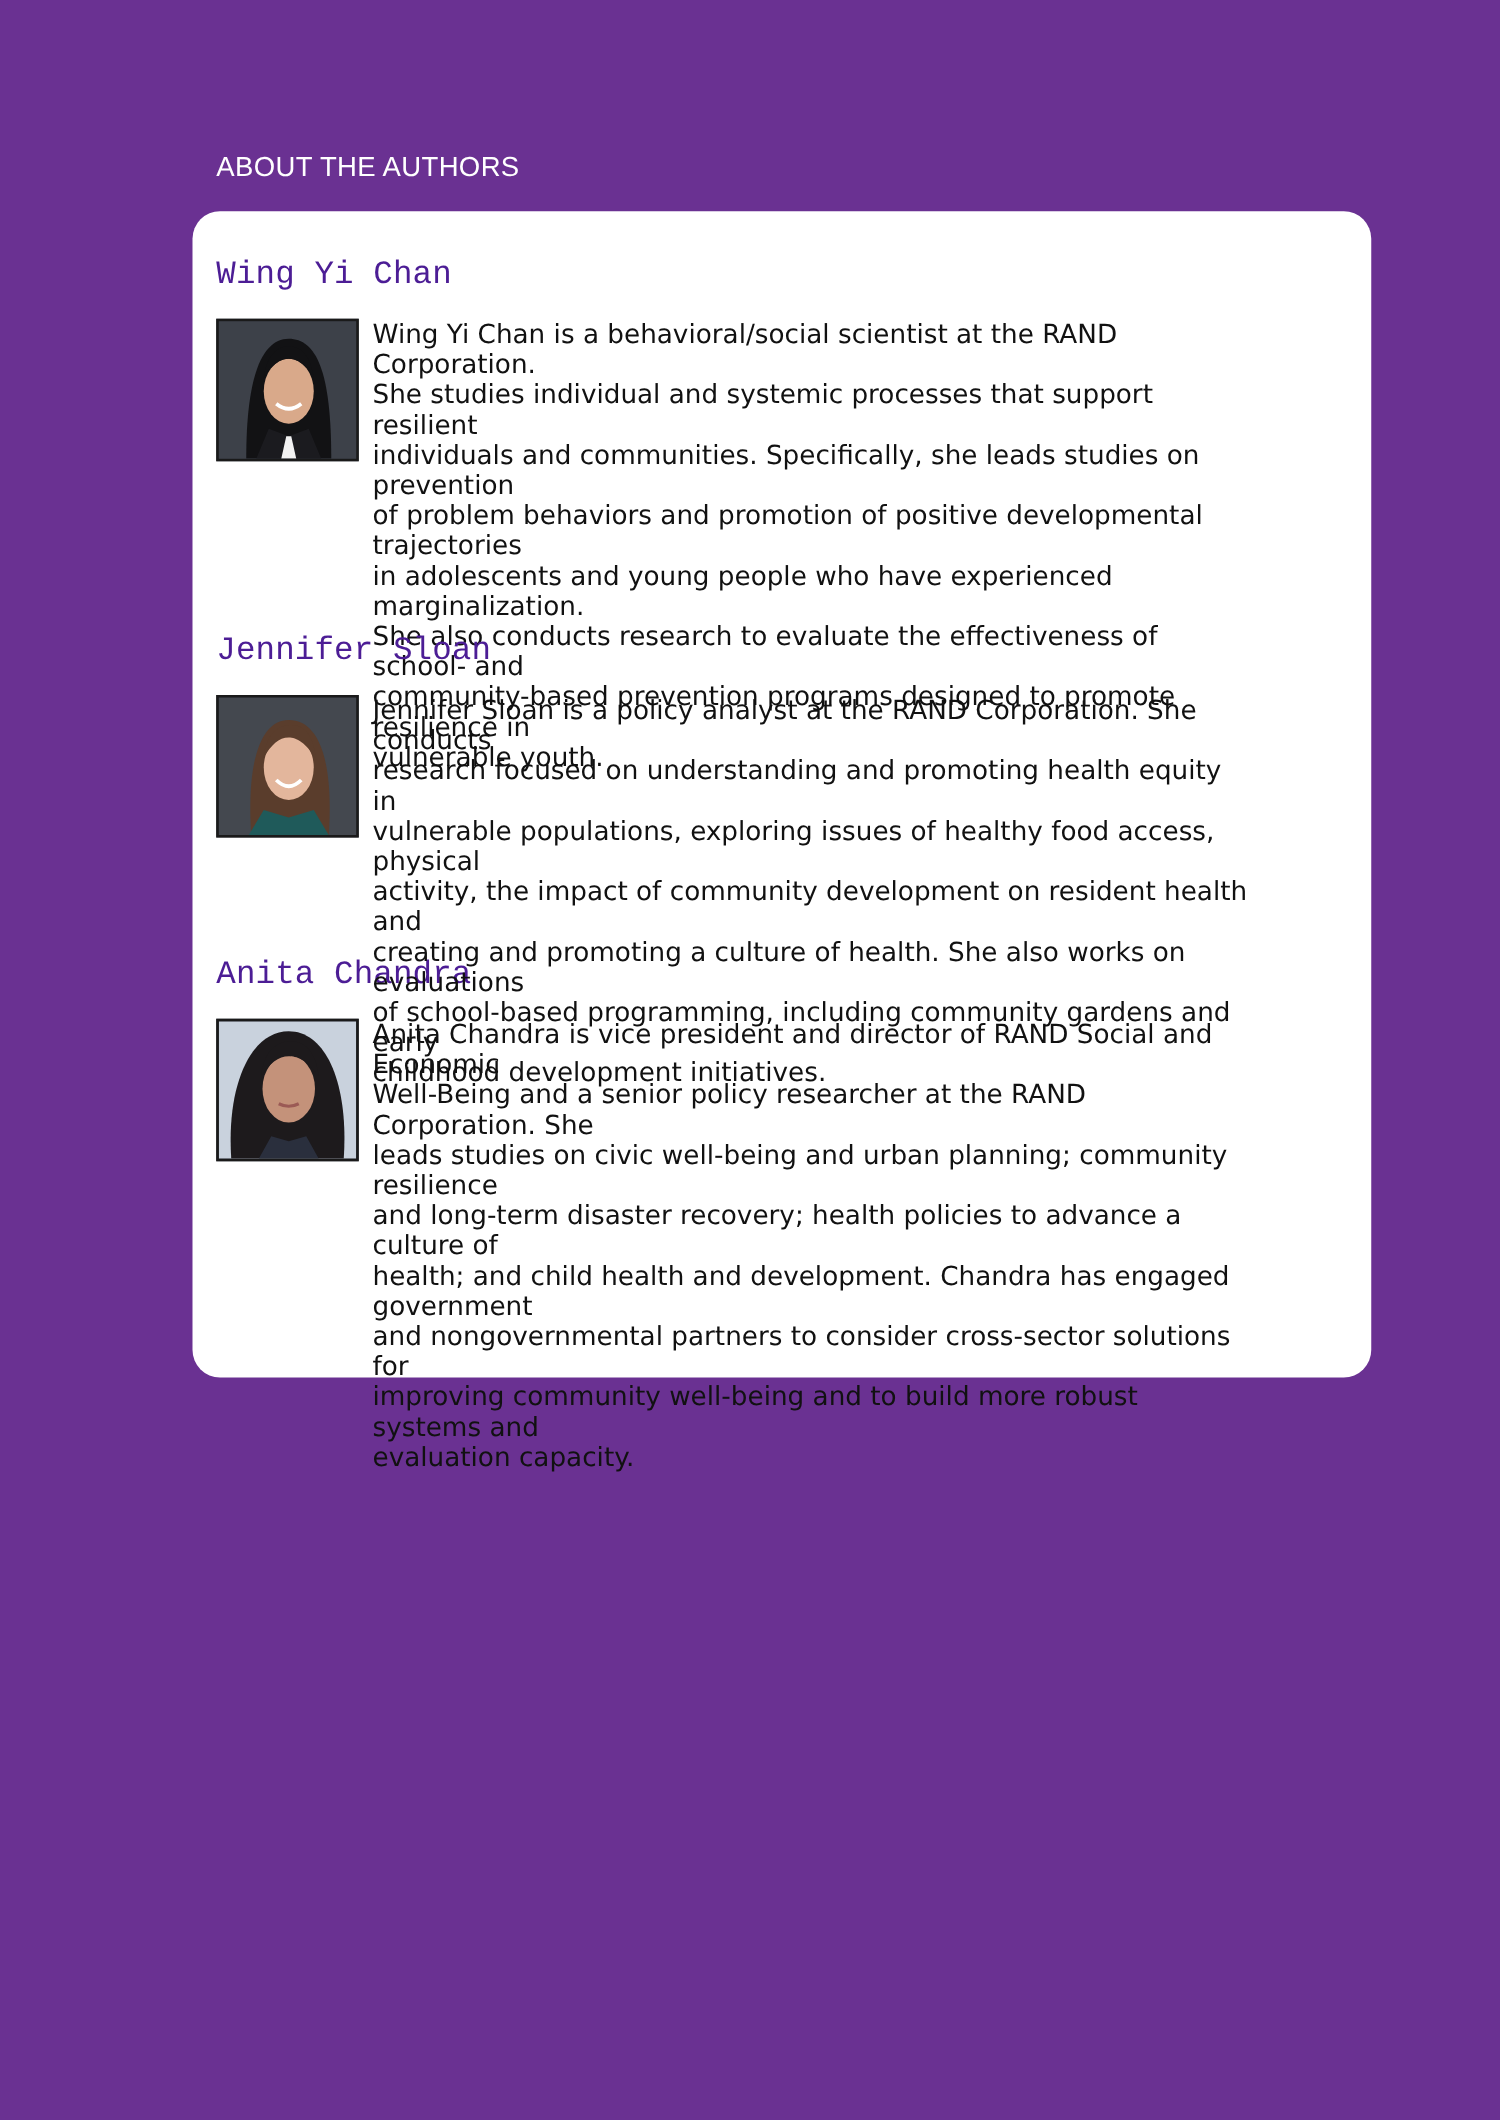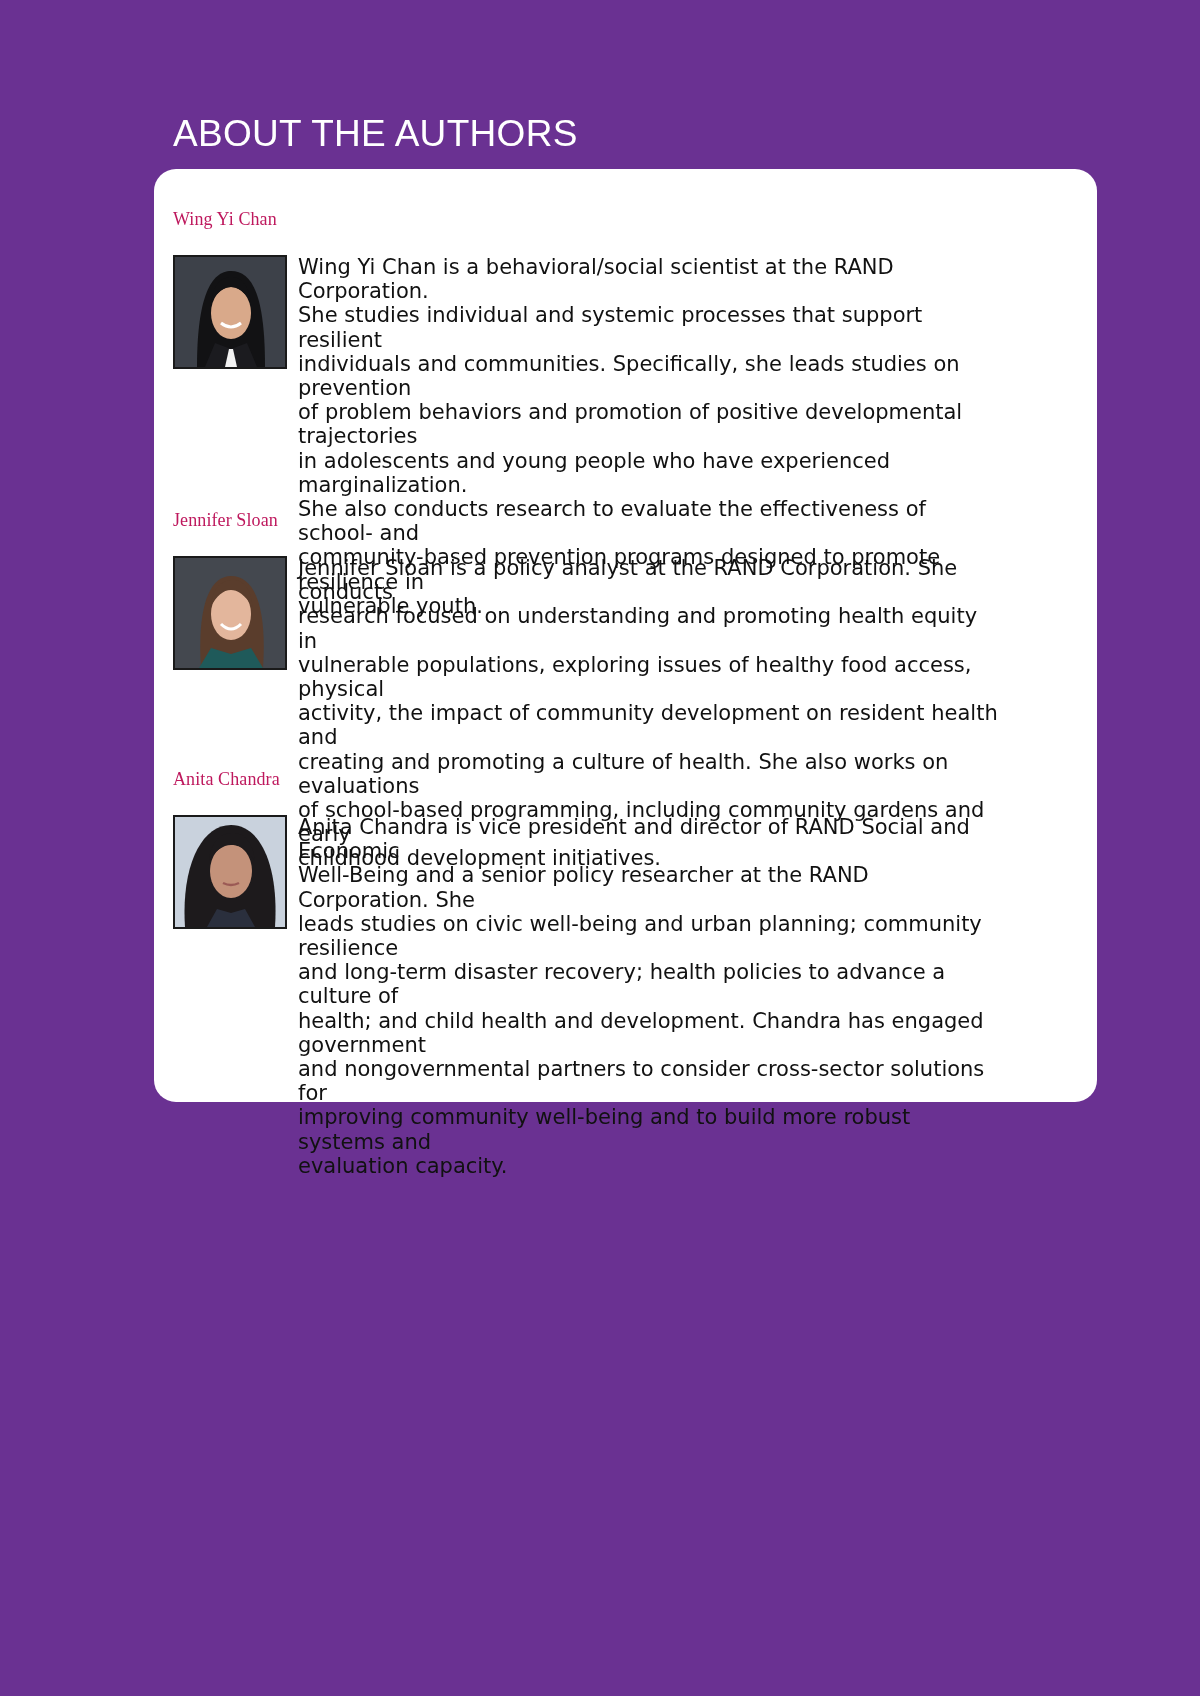--- a/index.html
+++ b/index.html
@@ -15,44 +15,44 @@
       font-family: "DejaVu Sans", sans-serif;
     }
     .section-title {
       position: absolute;
       left: 173px;
       top: 114px;
       margin: 0;
       color: #ffffff;
       font-family: "Liberation Sans", sans-serif;
       font-weight: normal;
-      font-size: 37px;
+      font-size: 22px;
       letter-spacing: 0.3px;
       line-height: 40px;
     }
     .card {
       position: absolute;
       left: 154px;
       top: 169px;
       width: 943px;
       height: 933px;
       background: #ffffff;
       border-radius: 22px;
     }
     .author {
       position: absolute;
       left: 19px;
       width: 900px;
     }
     .author-name {
       margin: 0;
-      color: #be185d;
-      font-family: Liberation Serif, serif;
+      color: #4c1d95;
+      font-family: Liberation Mono, monospace;
       font-weight: normal;
-      font-size: 18px;
+      font-size: 26px;
       line-height: 30px;
       letter-spacing: 0.1px;
     }
     .author-body {
       position: relative;
       margin-top: 21px;
     }
     .photo {
       position: absolute;
       left: 0;

